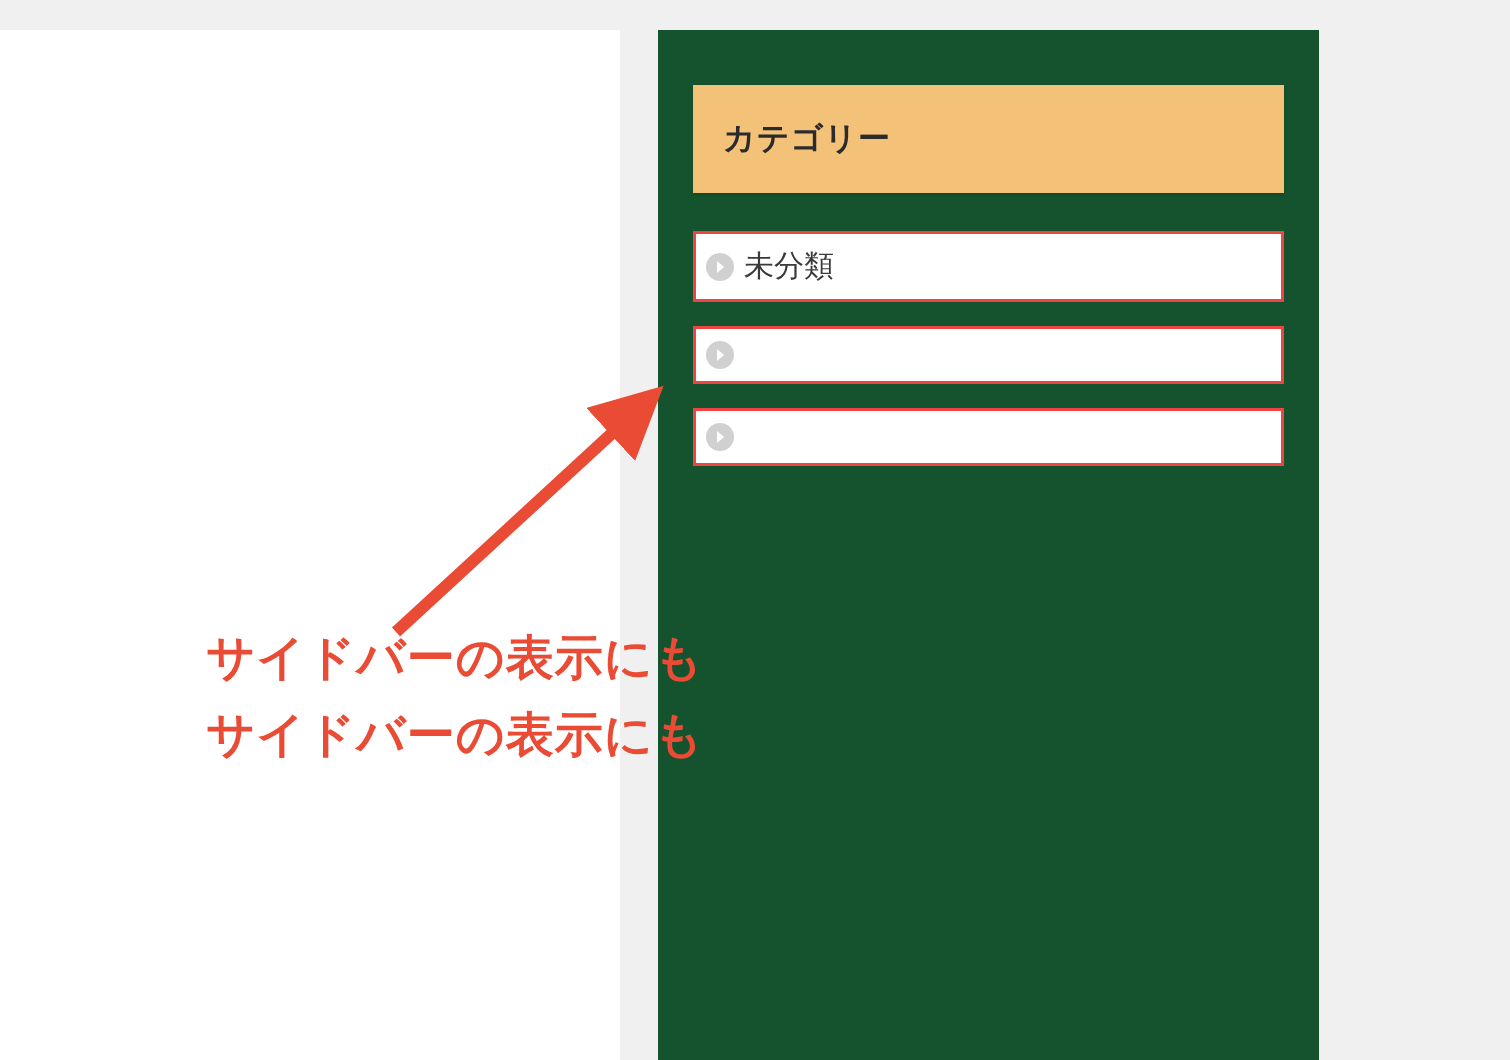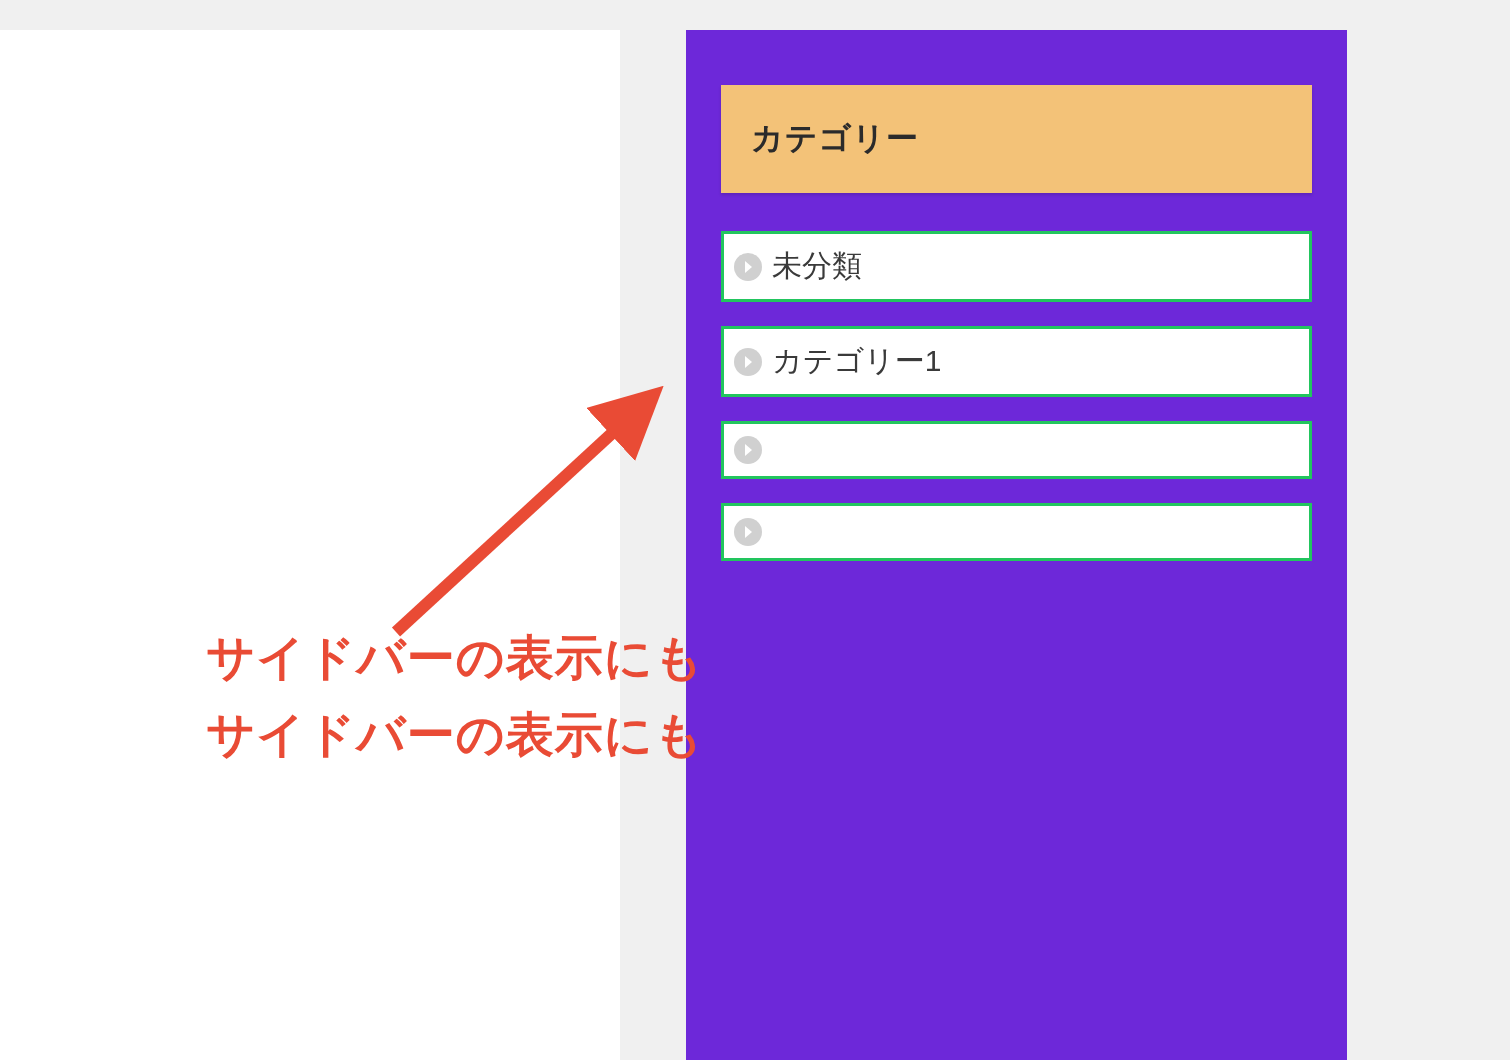--- a/index.html
+++ b/index.html
@@ -19,43 +19,43 @@
       position: absolute;
       top: 30px;
       left: 0;
       width: 620px;
       height: 1030px;
       background: #ffffff;
     }
     .sidebar {
       position: absolute;
       top: 30px;
-      left: 686px;
+      left: 658px;
       width: 661px;
       height: 1030px;
-      background: #6d28d9;
+      background: #14532d;
       padding: 55px 35px 35px 35px;
     }
     .sidebar-header {
       background: #f3c278;
       padding: 32px 30px;
       margin-bottom: 38px;
       box-shadow: 0 2px 3px rgba(0,0,0,0.15);
     }
     .sidebar-title {
       font-size: 32px;
       font-weight: 700;
       color: #2b2b2b;
       letter-spacing: 1px;
     }
     .category-list {
       list-style: none;
     }
     .category-item {
-      border: 3px solid #22c55e;
+      border: 3px solid #ef4444;
       margin-bottom: 24px;
       background: #ffffff;
       display: flex;
       align-items: center;
       padding: 12px 10px;
     }
     .category-icon {
       width: 28px;
       height: 28px;
       flex-shrink: 0;
@@ -108,29 +108,20 @@
       </span>
       <span class="category-label">未分類</span>
     </li>
     <li class="category-item">
       <span class="category-icon">
         <svg viewBox="0 0 28 28">
             <circle cx="14" cy="14" r="14" fill="#d0d0d0"></circle>
             <path d="M11 8 L18 14 L11 20 Z" fill="#ffffff"></path>
           </svg>
       </span>
-      <span class="category-label">カテゴリー1</span>
-    </li>
-    <li class="category-item">
-      <span class="category-icon">
-        <svg viewBox="0 0 28 28">
-            <circle cx="14" cy="14" r="14" fill="#d0d0d0"></circle>
-            <path d="M11 8 L18 14 L11 20 Z" fill="#ffffff"></path>
-          </svg>
-      </span>
     </li>
     <li class="category-item">
       <span class="category-icon">
         <svg viewBox="0 0 28 28">
             <circle cx="14" cy="14" r="14" fill="#d0d0d0"></circle>
             <path d="M11 8 L18 14 L11 20 Z" fill="#ffffff"></path>
           </svg>
       </span>
     </li>
   </ul>

